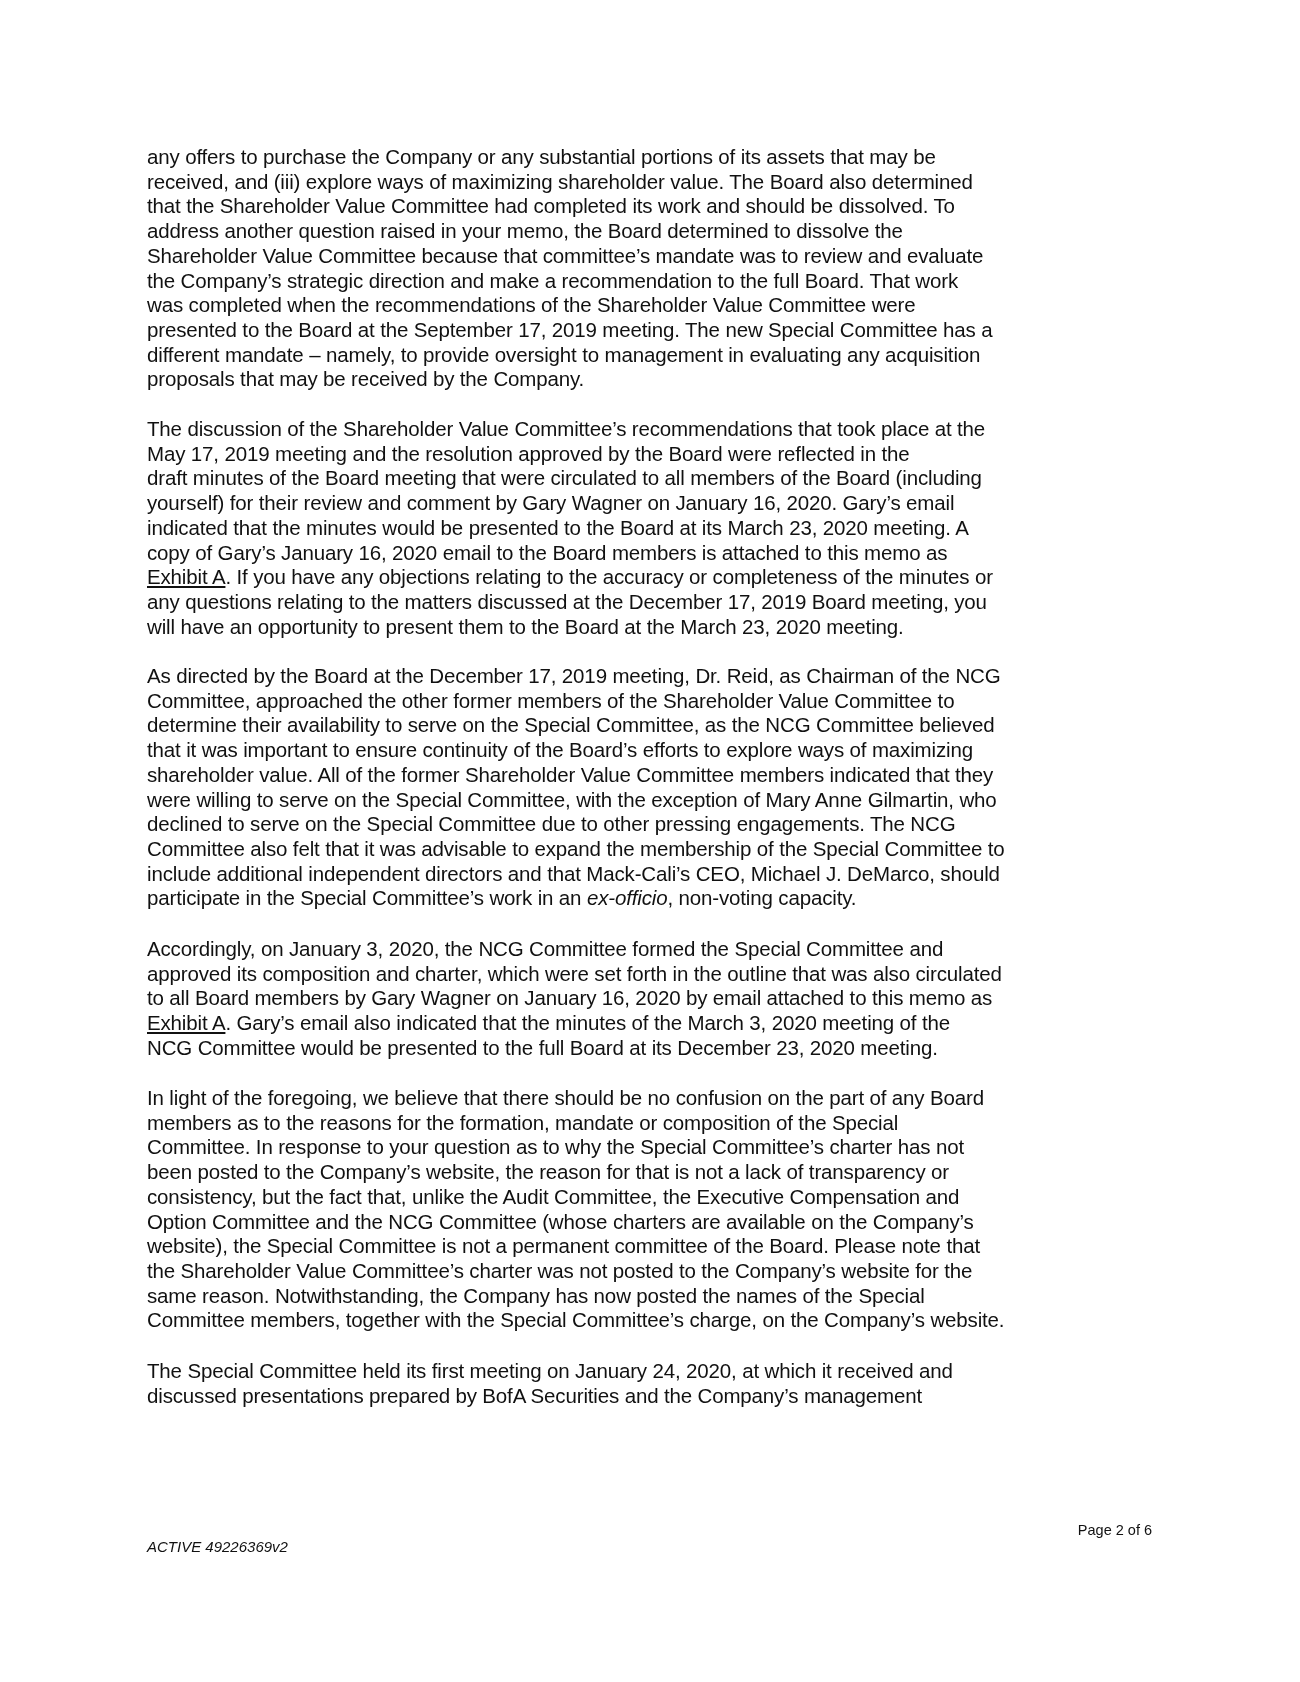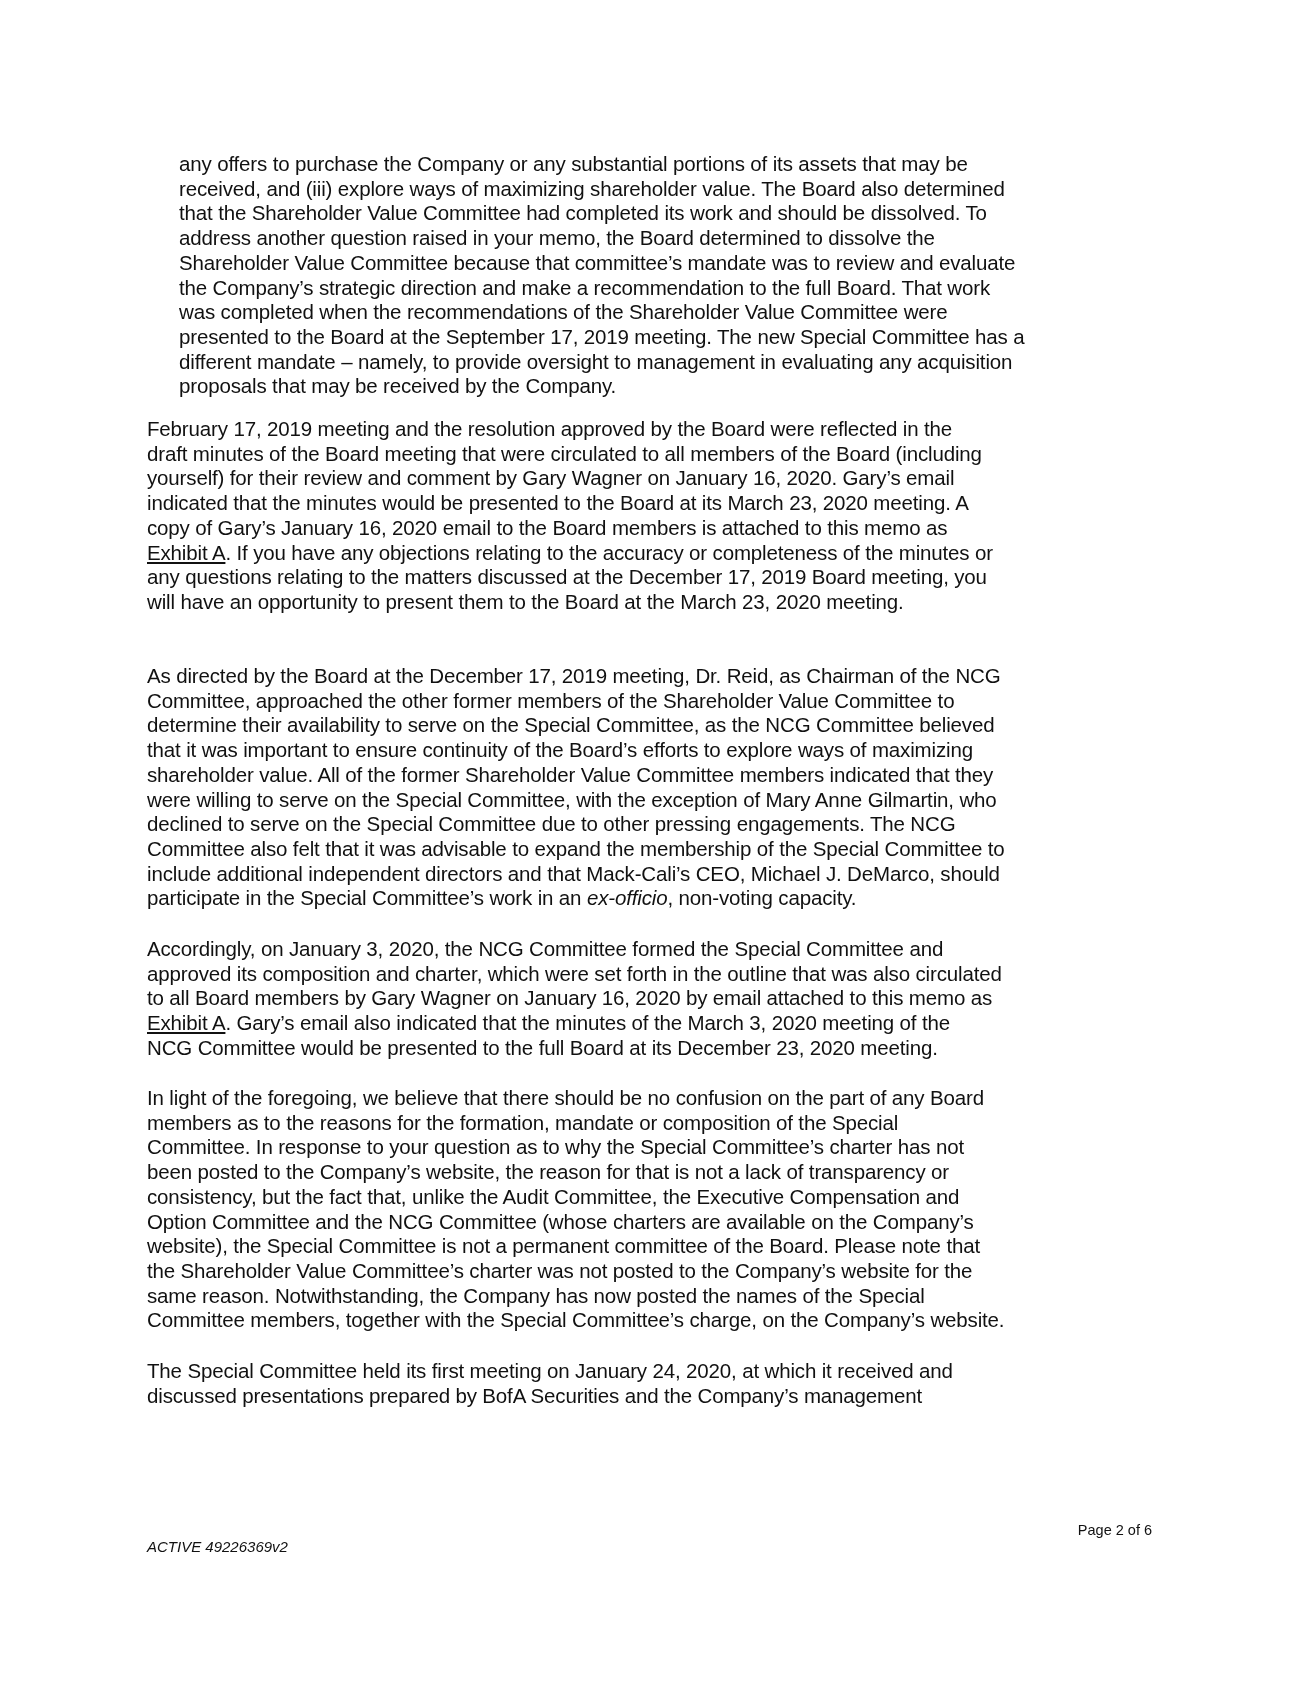--- a/index.html
+++ b/index.html
@@ -23,35 +23,36 @@
     position: absolute; right: 148px; top: 1522px;
     font-family: "Liberation Sans", sans-serif;
     font-size: 14.5px; color: #111;
   }
 </style>
 </head>
 <body>
 
 <div class="page">
 
-  <div class="para" style="top:152px;margin-left:32px;">
+  <div class="para" style="top:145px;">
     <span class="line">any offers to purchase the Company or any substantial portions of its assets that may be</span>
     <span class="line">received, and (iii) explore ways of maximizing shareholder value.  The Board also determined</span>
     <span class="line">that the Shareholder Value Committee had completed its work and should be dissolved.  To</span>
     <span class="line">address another question raised in your memo, the Board determined to dissolve the</span>
     <span class="line">Shareholder Value Committee because that committee’s mandate was to review and evaluate</span>
     <span class="line">the Company’s strategic direction and make a recommendation to the full Board.  That work</span>
     <span class="line">was completed when the recommendations of the Shareholder Value Committee were</span>
     <span class="line">presented to the Board at the September 17, 2019 meeting.  The new Special Committee has a</span>
     <span class="line">different mandate – namely, to provide oversight to management in evaluating any acquisition</span>
     <span class="line">proposals that may be received by the Company.</span>
   </div>
 
   <div class="para" style="top:417px;">
-    <span class="line">February 17, 2019 meeting and the resolution approved by the Board were reflected in the</span>
+    <span class="line">The discussion of the Shareholder Value Committee’s recommendations that took place at the</span>
+    <span class="line">May 17, 2019 meeting and the resolution approved by the Board were reflected in the</span>
     <span class="line">draft minutes of the Board meeting that were circulated to all members of the Board (including</span>
     <span class="line">yourself) for their review and comment by Gary Wagner on January 16, 2020.  Gary’s email</span>
     <span class="line">indicated that the minutes would be presented to the Board at its March 23, 2020 meeting.  A</span>
     <span class="line">copy of Gary’s January 16, 2020 email to the Board members is attached to this memo as</span>
     <span class="line"><span class="u">Exhibit A</span><span>.  If you have any objections relating to the accuracy or completeness of the minutes or</span></span>
     <span class="line">any questions relating to the matters discussed at the December 17, 2019 Board meeting, you</span>
     <span class="line">will have an opportunity to present them to the Board at the March 23, 2020 meeting.</span>
   </div>
 
   <div class="para" style="top:664px;">

